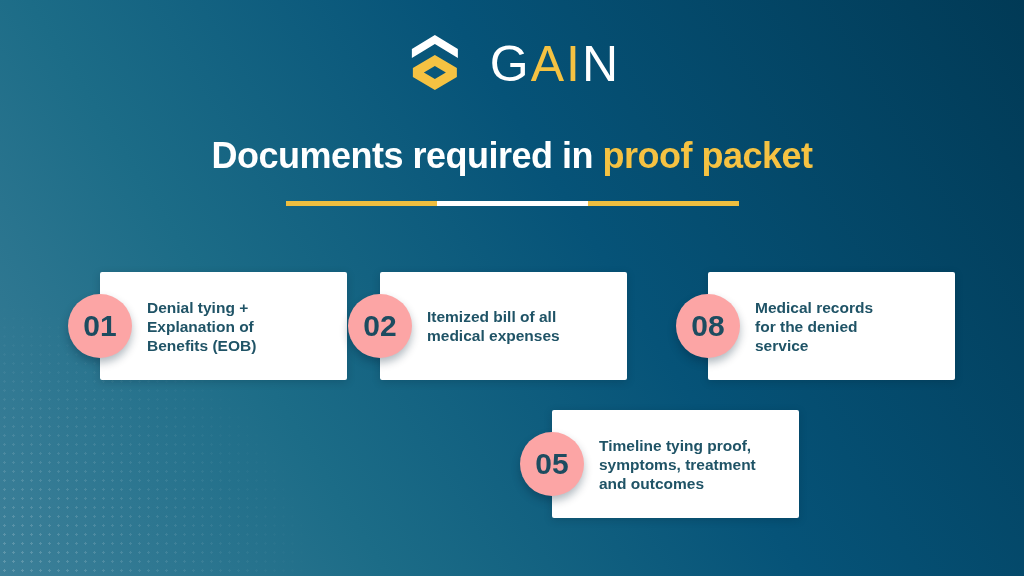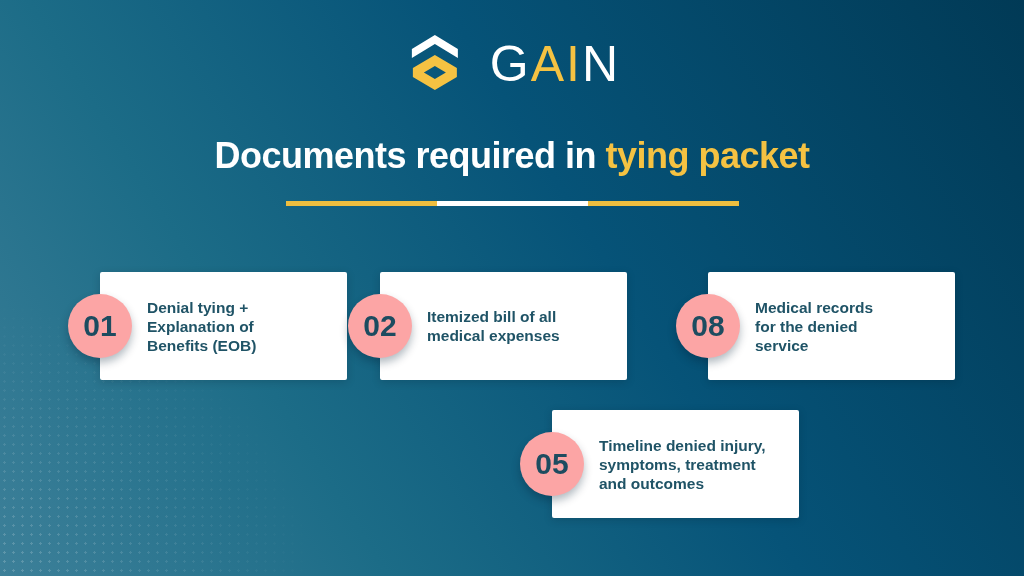--- a/index.html
+++ b/index.html
@@ -68,21 +68,21 @@
   <div class="logo">
     <span>
       <svg width="62" height="58" viewBox="0 0 62 58">
         <polygon fill="#ffffff" points="31,2 54,16 54,25 31,11 8,25 8,16"></polygon>
         <path fill="#f5c242" fill-rule="evenodd" d="M31,22 L53,35 L53,44 L31,57 L9,44 L9,35 Z M31,33 L42,39.5 L31,46 L20,39.5 Z"></path>
       </svg>
     </span>
     <span class="logo-text"><span>G</span><span class="hl">AI</span><span>N</span></span>
   </div>
 
-  <div class="title"><span>Documents required in </span><span class="accent">tying packet</span></div>
+  <div class="title"><span>Documents required in </span><span class="accent">proof packet</span></div>
 
   <div class="divider">
     <span class="g"></span>
     <span class="w"></span>
     <span class="g"></span>
   </div>
 
   <div class="card card-1">
     <div class="badge">01</div>
     <div class="card-text">Denial tying +
@@ -99,18 +99,18 @@
   <div class="card card-3">
     <div class="badge">08</div>
     <div class="card-text">Medical records
 for the denied
 service</div>
   </div>
 
 
   <div class="card card-5">
     <div class="badge">05</div>
-    <div class="card-text">Timeline denied injury,
+    <div class="card-text">Timeline tying proof,
 symptoms, treatment
 and outcomes</div>
   </div>
 
 </div>
 
 </body></html>

